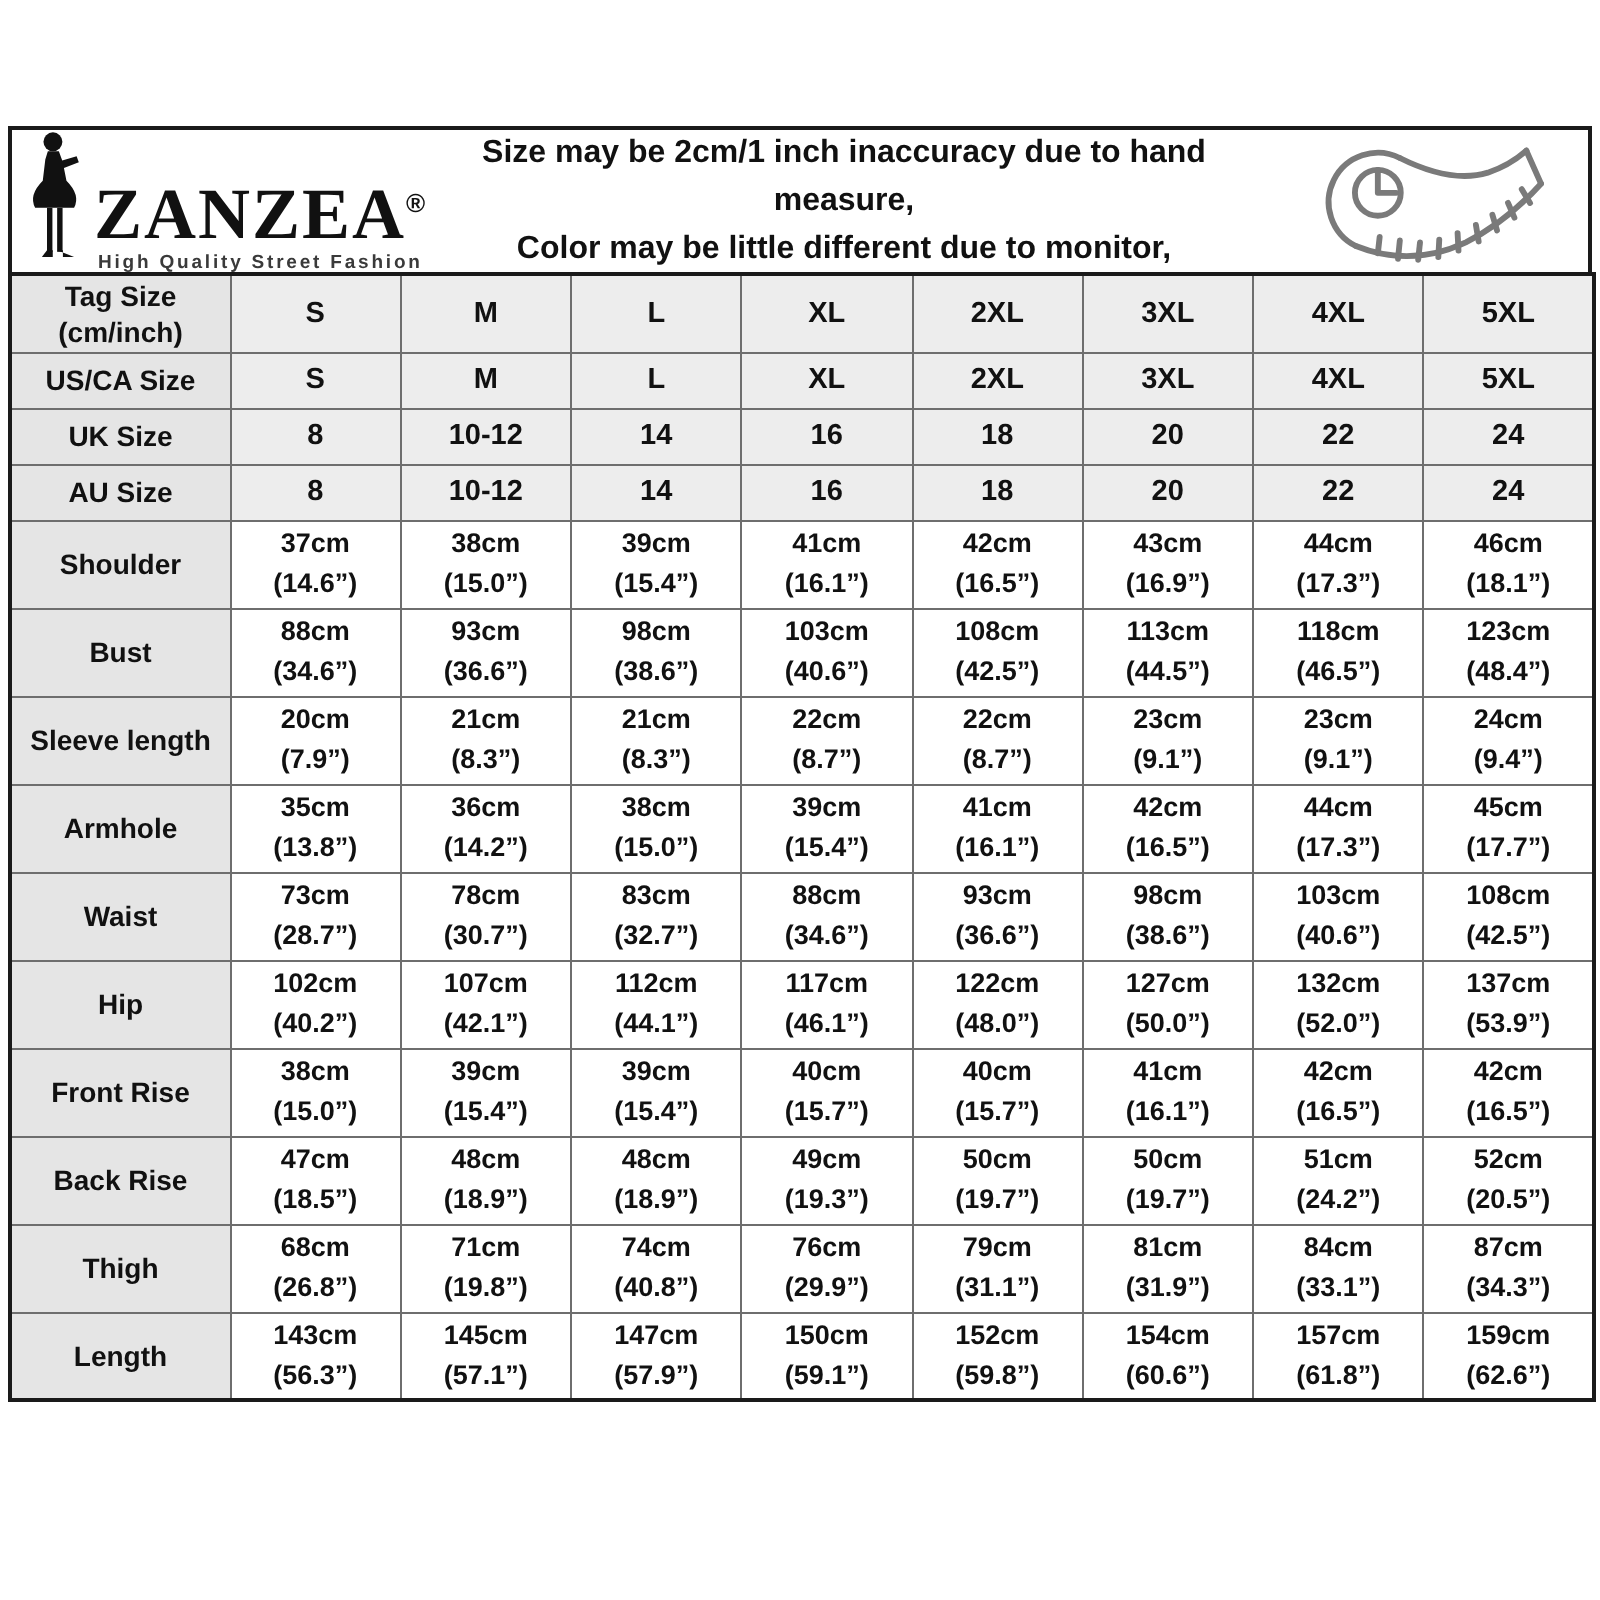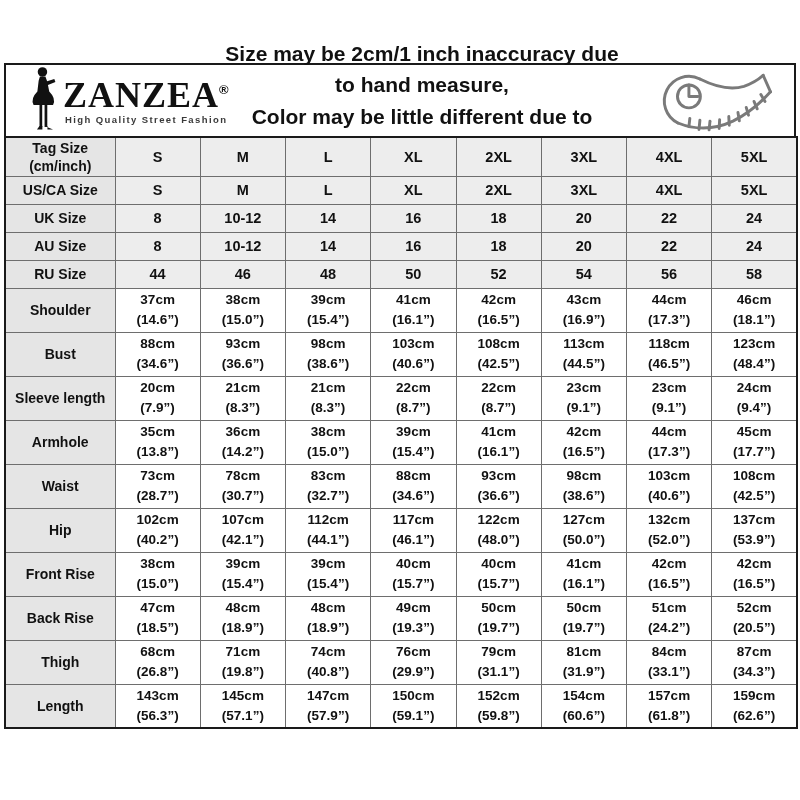--- a/index.html
+++ b/index.html
@@ -1,23 +1,23 @@
 <!DOCTYPE html>
 <html><head>
 <meta charset="utf-8">
 <style>
   html,body{margin:0;padding:0;background:#fff;}
   .sheet{position:relative;width:800px;height:800px;background:#fff;font-family:"Liberation Sans",sans-serif;color:#111;}
   .header-box{position:absolute;left:4px;top:63px;width:792px;height:75px;border:2px solid #1a1a1a;box-sizing:border-box;display:flex;align-items:center;background:#fff;}
-  .logo{width:212px;padding-left:24px;display:flex;align-items:center;gap:3px;box-sizing:border-box;}
+  .logo{width:212px;padding-left:8px;display:flex;align-items:flex-end;gap:3px;box-sizing:border-box;}
   .brand-block{display:flex;flex-direction:column;line-height:1;}
   .brand-name{font-family:"Liberation Serif",serif;font-weight:bold;font-size:36px;letter-spacing:1px;color:#111;}
   .brand-reg{font-size:13px;vertical-align:super;font-family:"Liberation Sans",sans-serif;}
   .brand-tagline{font-size:9.5px;font-weight:bold;letter-spacing:1.4px;color:#3a3a3a;margin-top:2px;padding-left:2px;white-space:nowrap;}
-  .disclaimer{flex:1;text-align:center;font-weight:bold;font-size:21px;line-height:1.5;color:#111;}
+  .disclaimer{flex:1;text-align:center;font-weight:bold;font-size:16px;line-height:1.5;color:#111;}
   .tape{width:168px;display:flex;justify-content:center;align-items:center;}
   table.size-table{position:absolute;left:4px;top:136px;width:792px;border-collapse:collapse;table-layout:fixed;border:2px solid #1a1a1a;background:#fff;}
   .size-table th,.size-table td{border:1px solid #6e6e6e;text-align:center;vertical-align:middle;padding:0;}
   .label-cell{background:#e5e5e5;font-weight:bold;font-size:14px;color:#111;}
   .size-cell{background:#ededed;font-weight:bold;font-size:14.5px;color:#111;}
   .row-tag{height:39px;}
   .size-row{height:28px;margin-top:48px;}
   .meas-row{height:44px;}
   .meas-cell{background:#fff;font-weight:bold;font-size:13.5px;line-height:1.5;}
   .corner-line{line-height:1.3;}
@@ -117,31 +117,20 @@
           <th class="label-cell">AU Size</th>
           <td class="size-cell">8</td>
           <td class="size-cell">10-12</td>
           <td class="size-cell">14</td>
           <td class="size-cell">16</td>
           <td class="size-cell">18</td>
           <td class="size-cell">20</td>
           <td class="size-cell">22</td>
           <td class="size-cell">24</td>
         </tr>
-        <tr class="size-row">
-          <th class="label-cell">RU Size</th>
-          <td class="size-cell">44</td>
-          <td class="size-cell">46</td>
-          <td class="size-cell">48</td>
-          <td class="size-cell">50</td>
-          <td class="size-cell">52</td>
-          <td class="size-cell">54</td>
-          <td class="size-cell">56</td>
-          <td class="size-cell">58</td>
-        </tr>
         <tr class="meas-row">
           <th class="label-cell">Shoulder</th>
           <td class="meas-cell">
             <div class="cm">37cm</div>
             <div class="inch">(14.6”)</div>
           </td>
           <td class="meas-cell">
             <div class="cm">38cm</div>
             <div class="inch">(15.0”)</div>
           </td>

